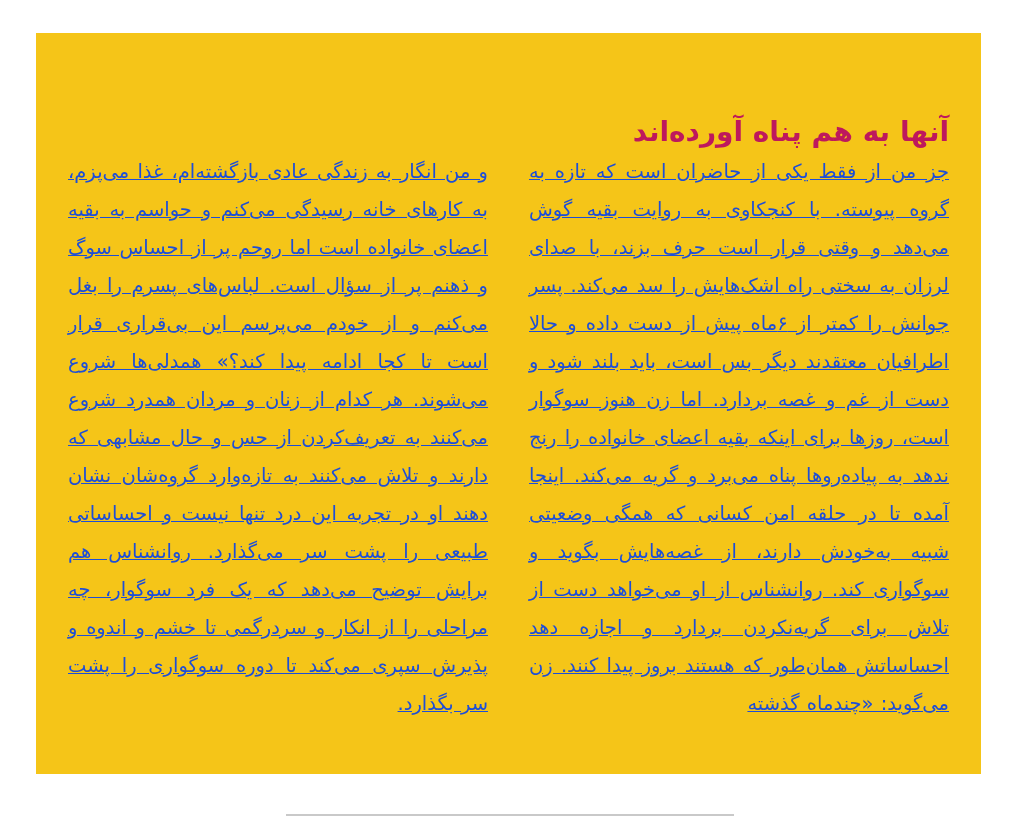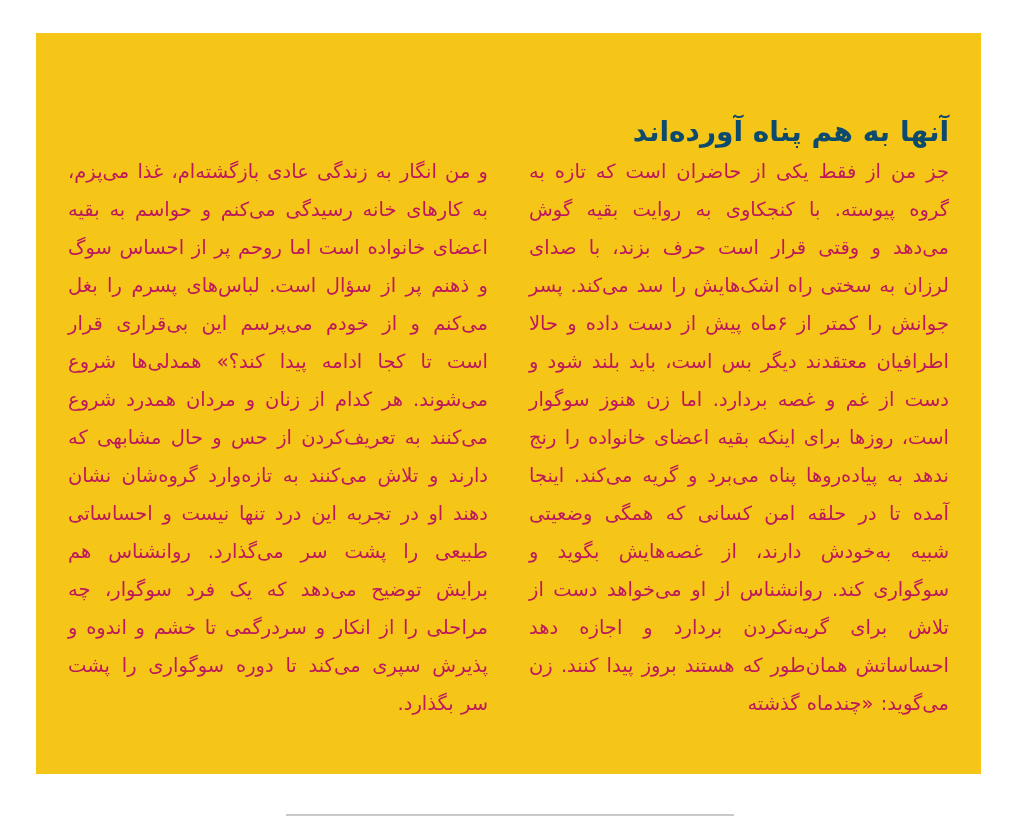--- a/index.html
+++ b/index.html
@@ -34,21 +34,21 @@
 
   .headline {
     position: absolute;
     right: 32px;
     top: 62px;
     width: 470px;
     text-align: right;
     font-family: "DejaVu Sans", "Liberation Sans", sans-serif;
     font-size: 28px;
     font-weight: bold;
-    color: #0c4a6e;
+    color: #be185d;
     letter-spacing: 0;
     line-height: 1.3;
     direction: rtl;
   }
 
   .columns {
     position: absolute;
     right: 32px;
     top: 120px;
     left: 32px;
@@ -58,24 +58,25 @@
     gap: 40px;
     direction: rtl;
   }
 
   .column {
     width: 420px;
     text-align: justify;
     direction: rtl;
     font-size: 19.5px;
     line-height: 1.95;
-    color: #be185d;
+    color: #1d4ed8;
     font-family: "DejaVu Sans", "Liberation Sans", sans-serif;
     text-align-last: right;
     word-spacing: 1px;
+    text-decoration: underline;
   }
 
   .column p {
     margin: 0;
   }
 
   .footer-rule {
     position: absolute;
     left: 286px;
     bottom: 10px;

